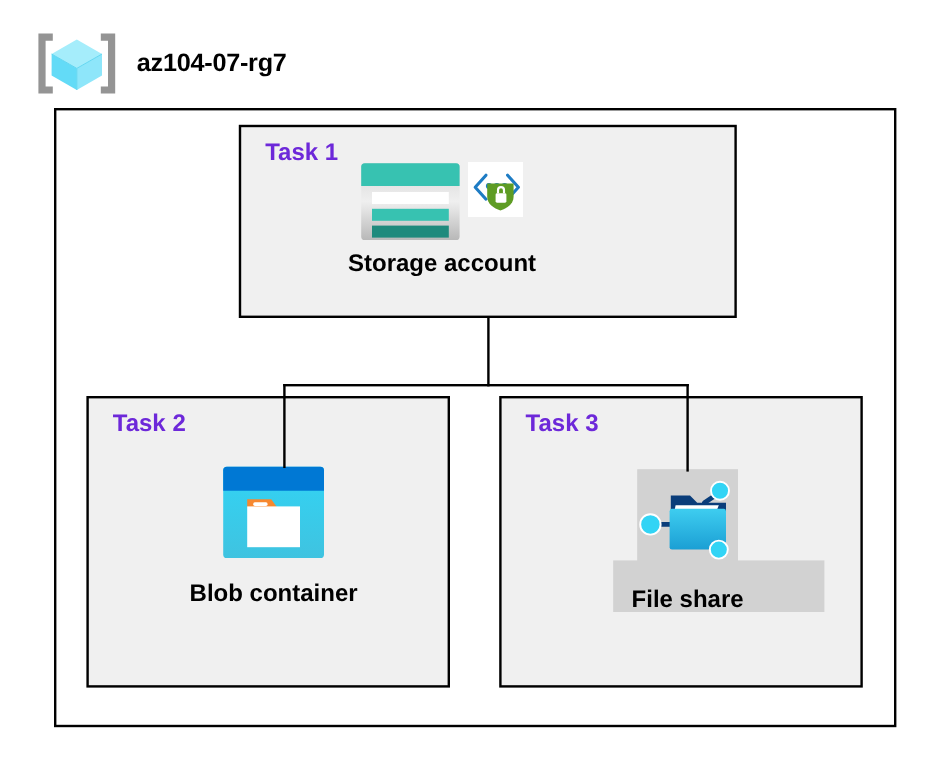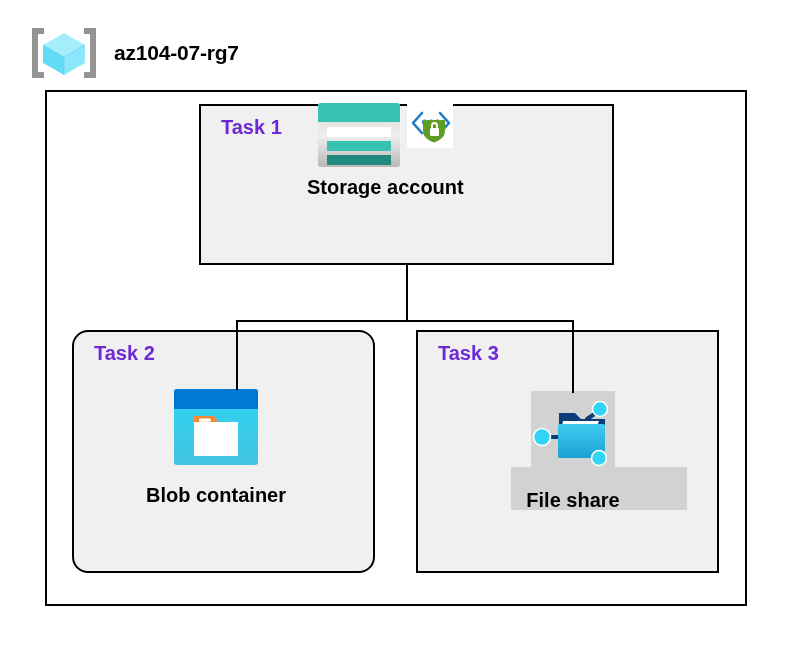--- a/index.html
+++ b/index.html
@@ -58,21 +58,21 @@
   }
 
   
   .task-box {
     position: absolute;
     box-sizing: border-box;
     border: 2px solid #000000;
     background: #f0f0f0;
   }
   #task-1-box { left: 199px; top: 104px; width: 415px; height: 161px; }
-  #task-2-box { left: 72px;  top: 330px; width: 303px; height: 243px; border-radius: 16px; }
+  #task-2-box { left: 72px;  top: 330px; width: 303px; height: 243px; }
   #task-3-box { left: 416px; top: 330px; width: 303px; height: 243px; }
 
   .task-label {
     position: absolute;
     left: 20px;
     top: 10px;
     font-size: 20px;
     font-weight: bold;
     color: #6d28d9;
     white-space: nowrap;
@@ -98,22 +98,22 @@
   
   .highlight-rect {
     position: absolute;
     background: #d2d2d2;
     z-index: 0;
   }
   #fileshare-icon-highlight { left: 531px; top: 391px; width: 84px; height: 80px; }
   #fileshare-text-highlight { left: 511px; top: 467px; width: 176px; height: 43px; }
 
   
-  #storage-node   { left: 290px; top: 102px; margin-left: 17px; }
-  #blob-node      { left: 146px; top: 388px; }
+  #storage-node   { left: 290px; top: 135px; }
+  #blob-node      { left: 158px; top: 388px; }
   #fileshare-node { left: 521px; top: 391px; }
 
   .storage-icon-row {
     display: flex;
     align-items: flex-start;
     gap: 6px;
     margin-bottom: 8px;
   }
 
   

